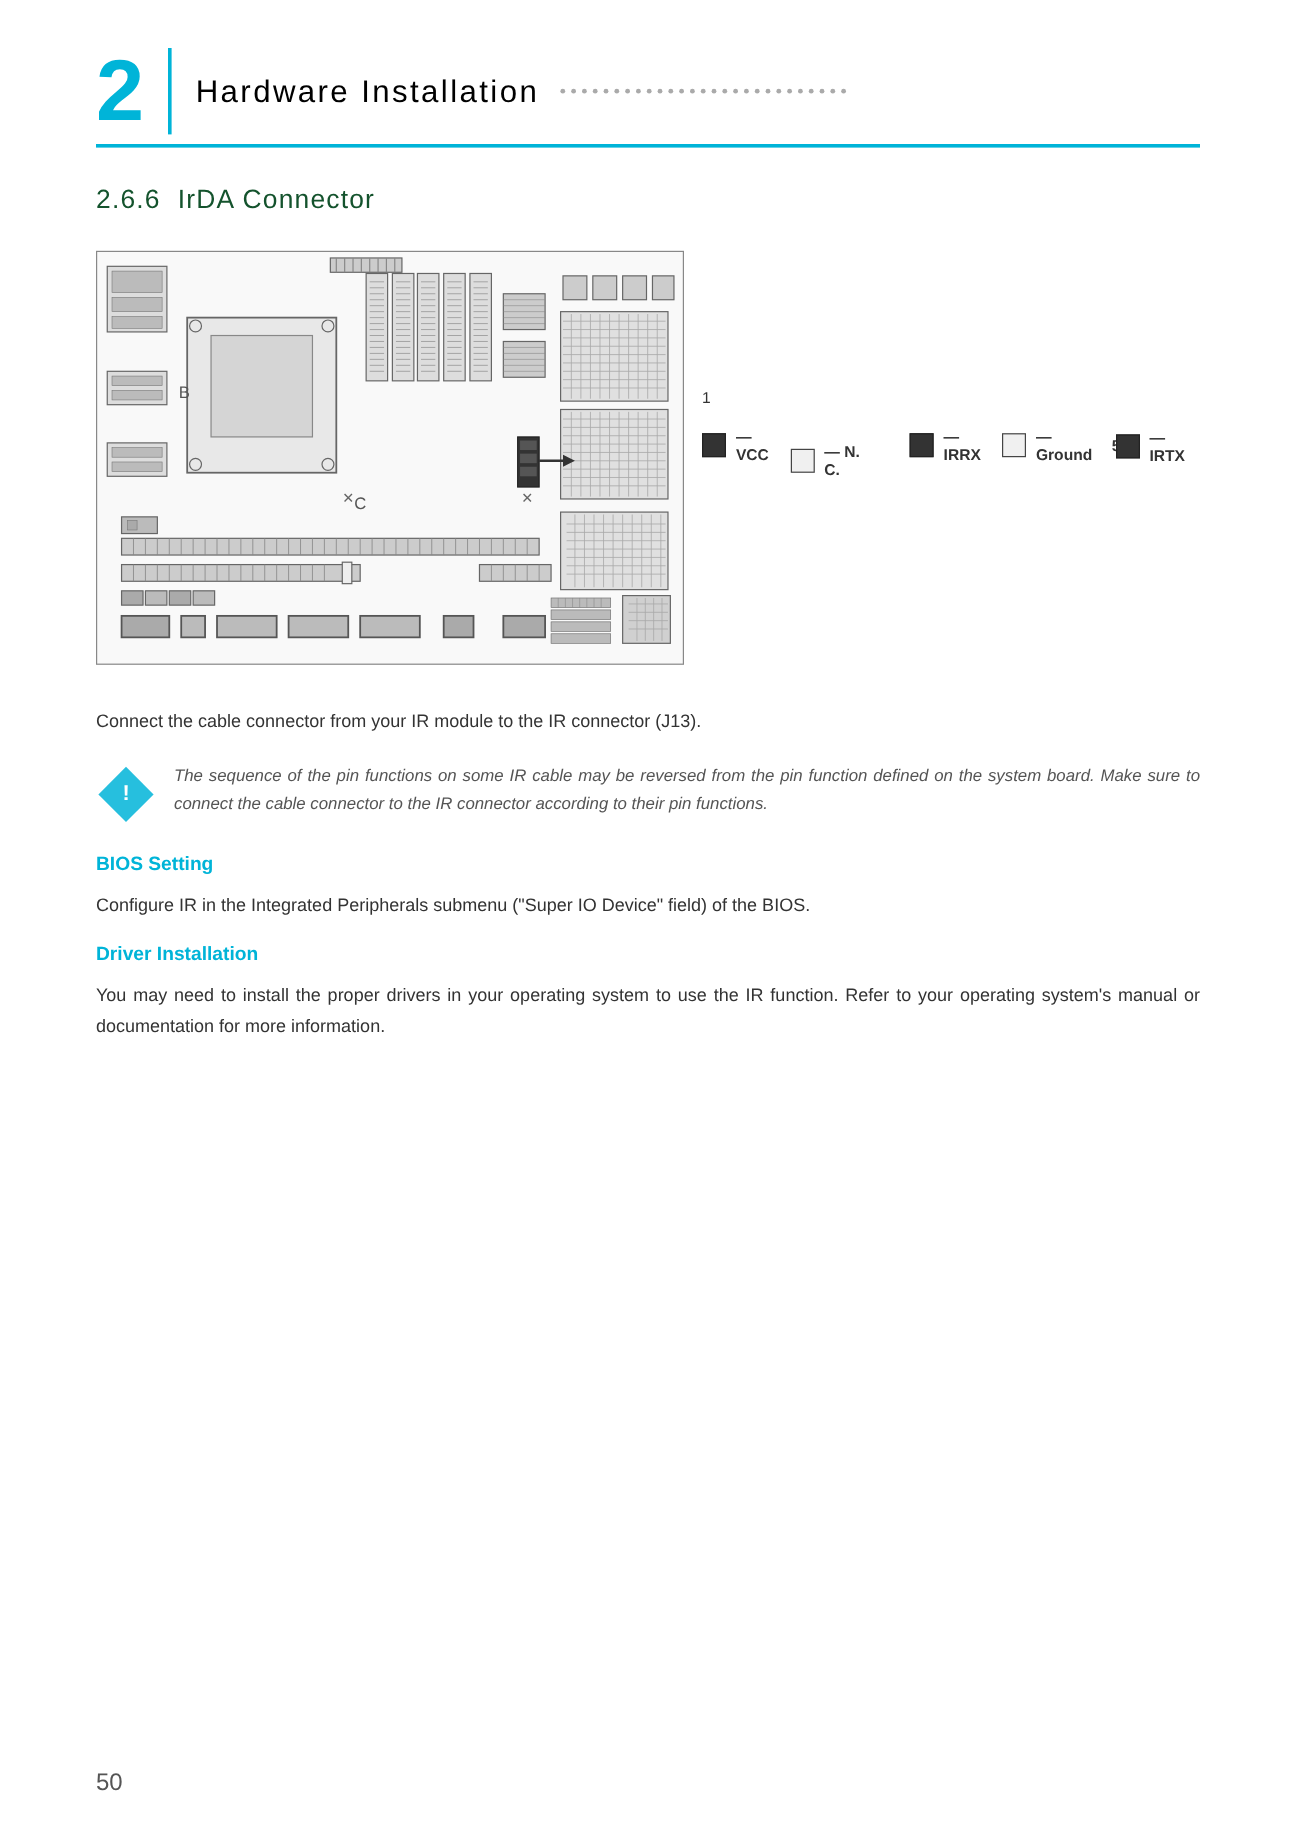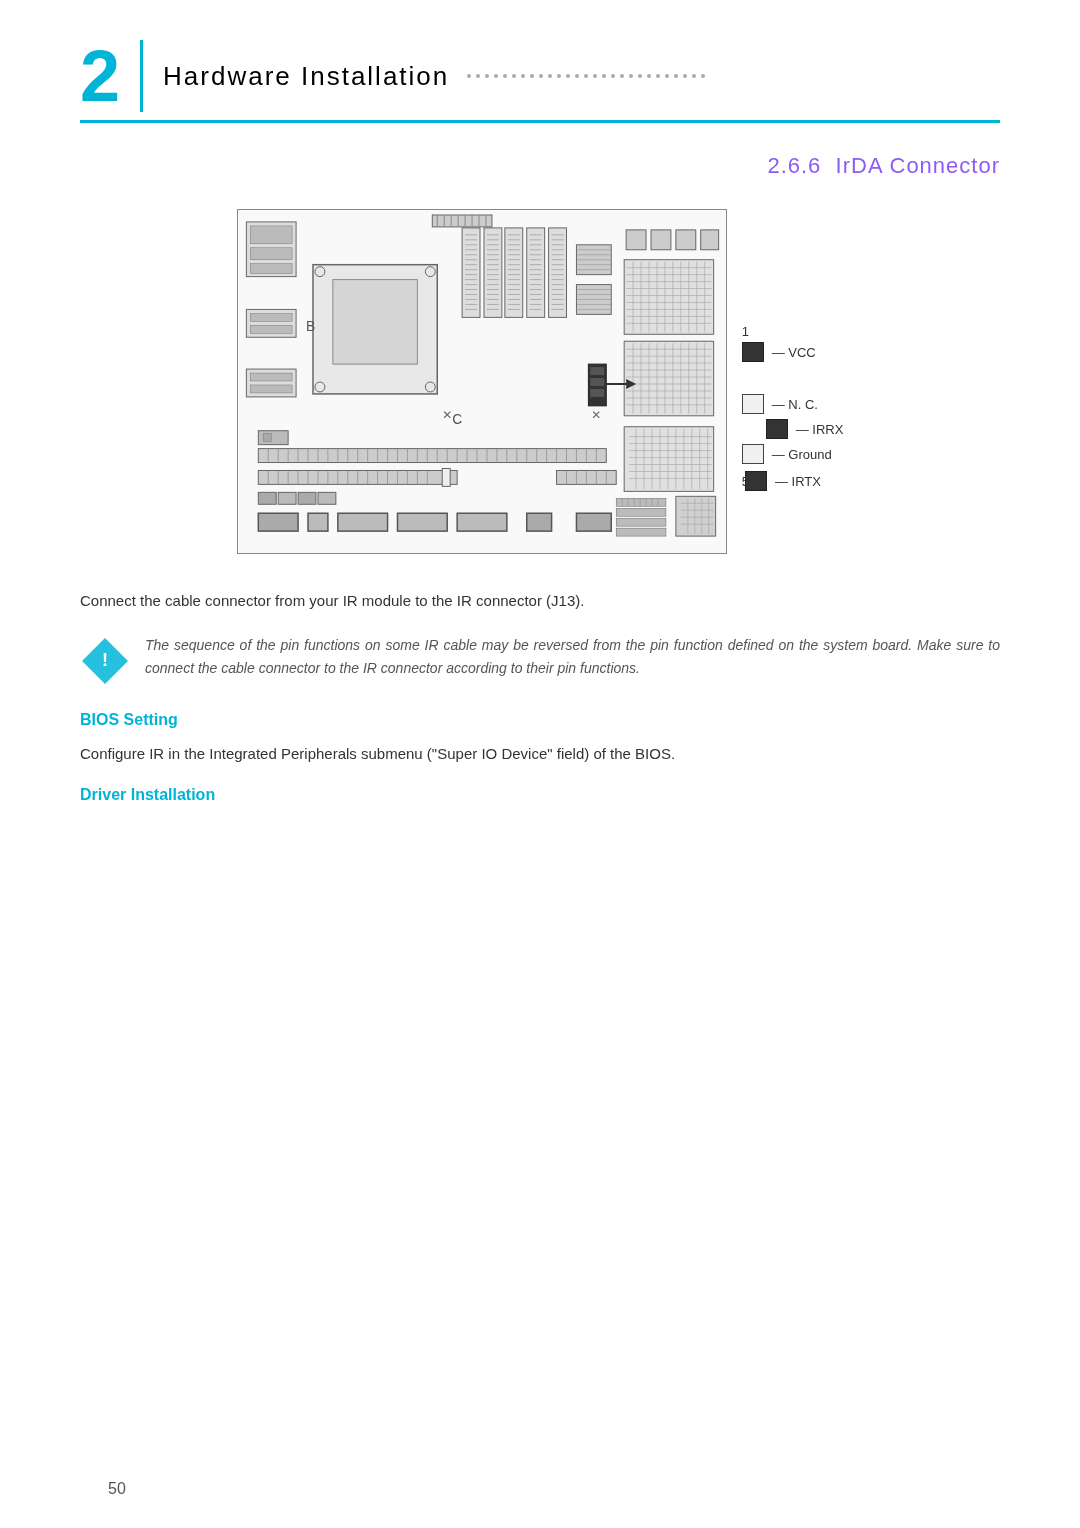--- a/index.html
+++ b/index.html
@@ -41,24 +41,23 @@
       color: #000000;
       letter-spacing: 2px;
       display: flex;
       align-items: center;
       gap: 8px;
     }
 
     
     .section-title {
       font-size: 22px;
-      color: #8b5cf6;
+      color: #14532d;
       margin-bottom: 30px;
       letter-spacing: 1px;
-      text-align: right;
     }
 
     
     .diagram-container {
       display: flex;
       align-items: flex-start;
       margin-bottom: 30px;
       justify-content: center;
       gap: 0;
     }
@@ -112,23 +111,22 @@
       color: #00b4d8;
       margin-bottom: 12px;
       margin-top: 8px;
     }
 
     
     .page-number {
       position: absolute;
       bottom: 30px;
       left: 80px;
-      font-size: 16px;
+      font-size: 20px;
       color: #555;
-      margin-left: 28px;
     }
 
     
     .dot-line {
       display: flex;
       gap: 5px;
       align-items: center;
       margin-left: 10px;
     }
 
@@ -511,21 +509,21 @@
 
         <text x="68" y="122" font-size="14" fill="#555" font-family="Arial">B</text>
 
         <text x="215" y="215" font-size="14" fill="#555" font-family="Arial">C</text>
 
       </svg>
     </div>
 
     <div style="padding-top: 115px; padding-left: 15px;">
       <div style="font-size:13px; color:#333; margin-bottom:3px;">1</div>
-      <div style="display:flex; flex-direction:column; gap:5px;">
+      <div style="display:flex; flex-direction:row; gap:5px;font-weight:bold;">
 
         <div style="display:flex; align-items:center; gap:8px;">
           <div style="width:22px; height:20px; background:#333; border:1px solid #222;"></div>
           <span style="font-size:13px;">— <span>VCC</span></span>
         </div>
 
         <div style="display:flex; align-items:center; gap:8px;margin-top:27px;">
           <div style="width:22px; height:20px; background:#f0f0f0; border:1.5px solid #444;"></div>
           <span style="font-size:13px;">— <span>N. C.</span></span>
         </div>
@@ -563,16 +561,17 @@
     </div>
     <div class="note-content">
       <p class="note-text">The sequence of the pin functions on some IR cable may be reversed from the pin function defined on the system board. Make sure to connect the cable connector to the IR connector according to their pin functions.</p>
     </div>
   </div>
 
   <div class="subsection-title">BIOS Setting</div>
   <p class="body-text">Configure IR in the Integrated Peripherals submenu ("Super IO Device" field) of the BIOS.</p>
 
   <div class="subsection-title">Driver Installation</div>
+  <p class="body-text">You may need to install the proper drivers in your operating system to use the IR function. Refer to your operating system's manual or documentation for more information.</p>
 
 </div>
 
 <div class="page-number">50</div>
 
 </body></html>

